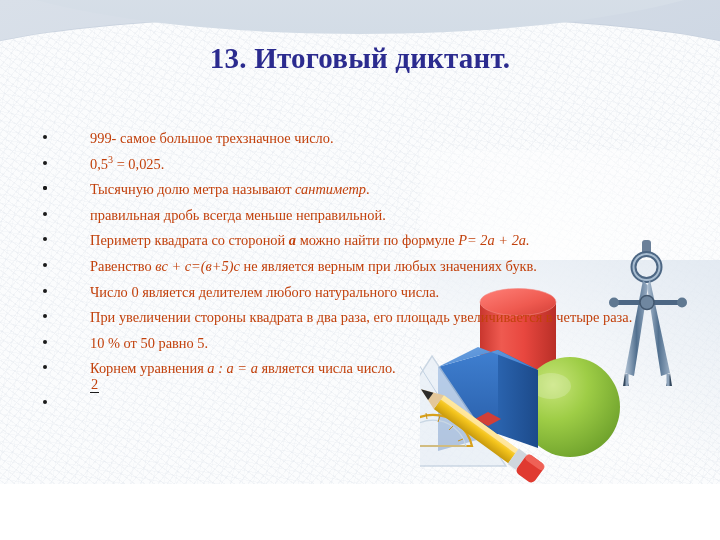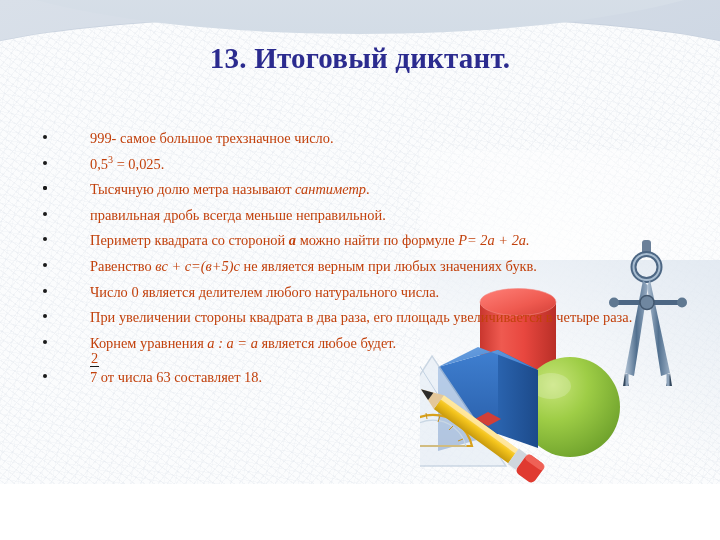--- a/index.html
+++ b/index.html
@@ -184,31 +184,34 @@
     <div class="li">
       <span class="dot"></span>
       <span class="txt">Число 0 является делителем любого натурального числа.</span>
     </div>
 
     <div class="li">
       <span class="dot"></span>
       <span class="txt">При увеличении стороны квадрата в два раза, его площадь увеличивается в четыре раза.</span>
     </div>
 
-
-
-    <div class="li">
-      <span class="dot"></span>
-      <span class="txt"><span> Корнем уравнения </span><i>а : а = а</i><span> является любое будет.</span></span>
+    <div class="li">
+      <span class="dot"></span>
+      <span class="txt">  10 % от 50 равно 5.</span>
+    </div>
+
+
+    <div class="li">
+      <span class="dot"></span>
+      <span class="txt"><span> Корнем уравнения </span><i>а : а = а</i><span> является числа число.</span></span>
     </div>
 
     <div class="li frac-item" style="margin-top:16px;">
       <span class="dot"></span>
       <span class="frac-num">2</span>
-      <span class="txt"><span>7</span><span>  от числа 63 составляет 18.</span></span>
     </div>
 
   </div>
 
   <svg class="art" viewBox="0 0 300 250">
     <defs>
       <linearGradient id="gCylSide" x1="0" y1="0" x2="1" y2="0">
         <stop offset="0%" stop-color="#c9362e"></stop>
         <stop offset="28%" stop-color="#ef5a50"></stop>
         <stop offset="58%" stop-color="#e8473f"></stop>

